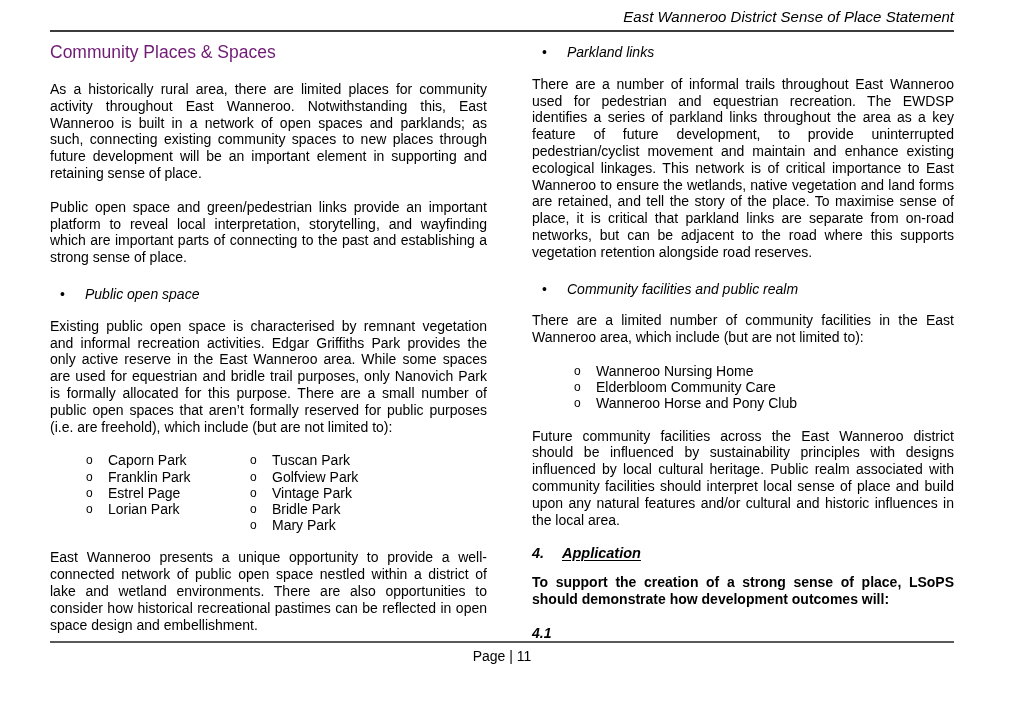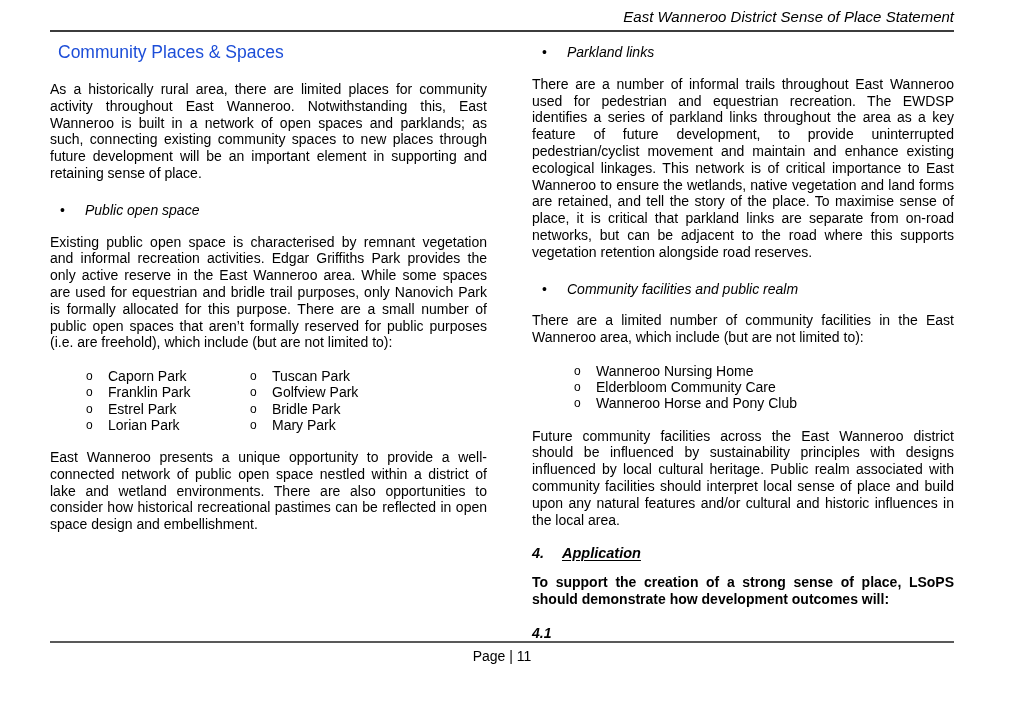--- a/index.html
+++ b/index.html
@@ -25,25 +25,25 @@
   
   .cols {
     position: absolute; top: 40px; left: 50px; right: 51px;
     display: flex; gap: 45px;
   }
   .col { font-size: 14px; line-height: 16.8px; }
   .col-left  { flex: 0 0 437px; width: 437px; }
   .col-right { flex: 1; }
 
   .section-title {
-    margin: 2px 0 19px 8px;
+    margin: 2px 0 19px 0;
     font-size: 17.5px;
     font-weight: 400;
     line-height: 20px;
-    color: #1d4ed8;
+    color: #701a75;
   }
 
   p.jp { margin: 0 0 17px 0; text-align: justify; }
 
   
   .b1row { display: flex; padding-left: 10px; margin: 20px 0 15px 0; }
   .b1row .mark { flex: 0 0 25px; }
   .b1row .lbl  { font-style: italic; }
   .dot-mark::before { content: "\2022"; }
 
@@ -91,55 +91,60 @@
   <div class="hdr">
     <span>East Wanneroo District Sense of Place Statement</span>
   </div>
 
   <div class="cols">
 
     <div class="col col-left">
       <h1 class="section-title">Community Places &amp; Spaces</h1>
 
       <p class="jp">As a historically rural area, there are limited places for community activity throughout East Wanneroo.  Notwithstanding this, East Wanneroo is built in a network of open spaces and parklands; as such, connecting existing community spaces to new places through future development will be an important element in supporting and retaining sense of place.</p>
+      <p class="jp">Public open space and green/pedestrian links provide an important platform to reveal local interpretation, storytelling, and wayfinding which are important parts of connecting to the past and establishing a strong sense of place.</p>
 
       <div class="b1row">
         <span class="mark dot-mark"></span>
         <span class="lbl">Public open space</span>
       </div>
 
       <p class="jp">Existing public open space is characterised by remnant vegetation and informal recreation activities.  Edgar Griffiths Park provides the only active reserve in the East Wanneroo area.  While some spaces are used for equestrian and bridle trail purposes, only Nanovich Park is formally allocated for this purpose. There are a small number of public open spaces that aren’t formally reserved for public purposes (i.e. are freehold), which include (but are not limited to):</p>
 
       <div class="parks">
         <div class="pcol pcol1">
           <div class="orow">
               <span class="omark"></span>
               <span>Caporn Park</span>
             </div>
           <div class="orow">
               <span class="omark"></span>
               <span>Franklin Park</span>
             </div>
           <div class="orow">
               <span class="omark"></span>
-              <span>Estrel Park</span>
+              <span>Estrel Page</span>
             </div>
           <div class="orow">
               <span class="omark"></span>
               <span>Lorian Park</span>
             </div>
         </div>
         <div class="pcol pcol2">
           <div class="orow">
               <span class="omark"></span>
               <span>Tuscan Park</span>
             </div>
           <div class="orow">
               <span class="omark"></span>
               <span>Golfview Park</span>
+            </div>
+          <div class="orow">
+              <span class="omark"></span>
+              <span>Vintage Park</span>
             </div>
           <div class="orow">
               <span class="omark"></span>
               <span>Bridle Park</span>
             </div>
           <div class="orow">
               <span class="omark"></span>
               <span>Mary Park</span>
             </div>
         </div>

